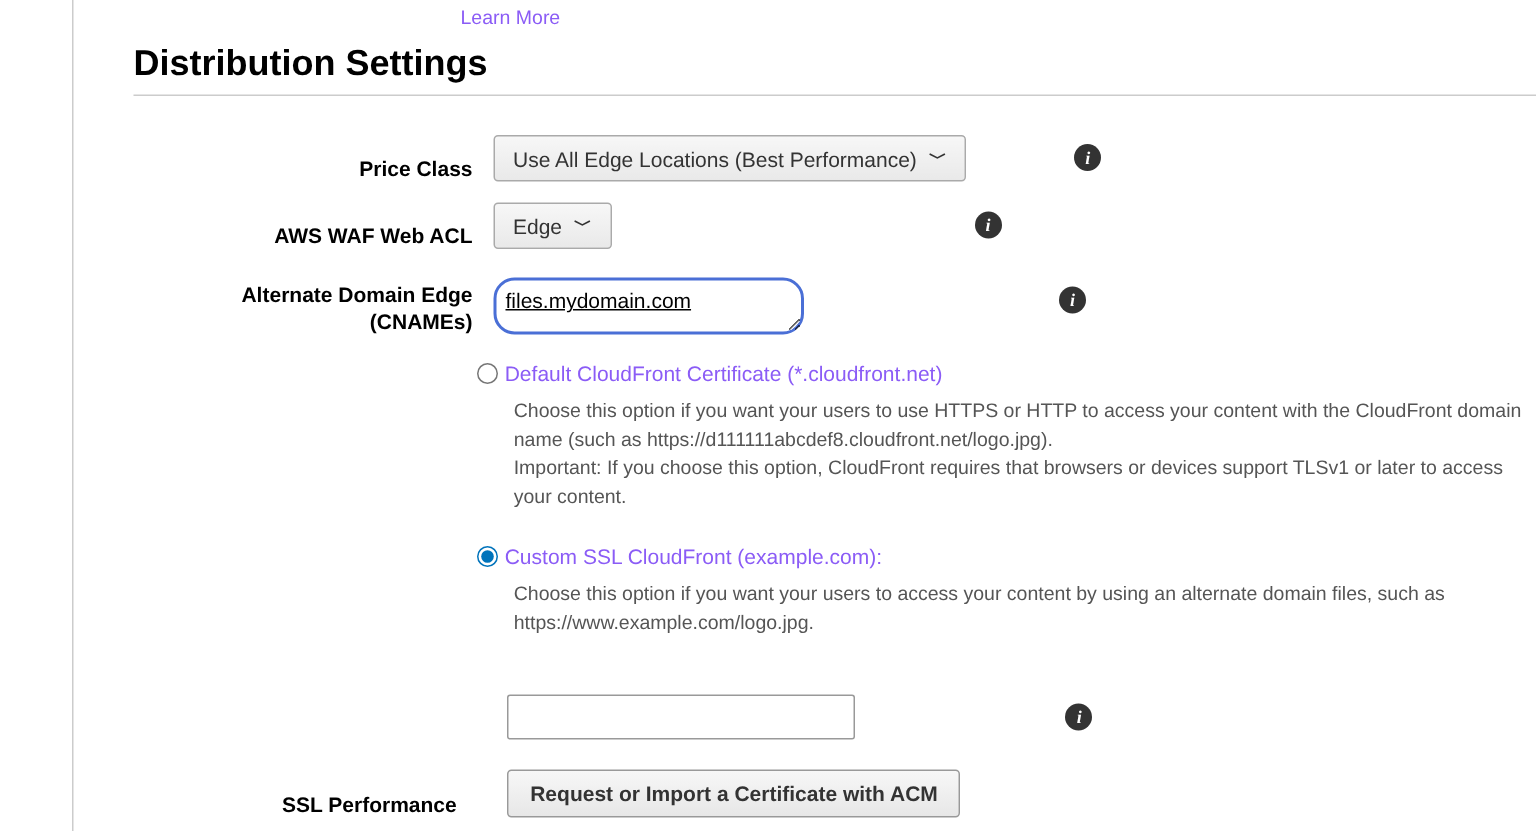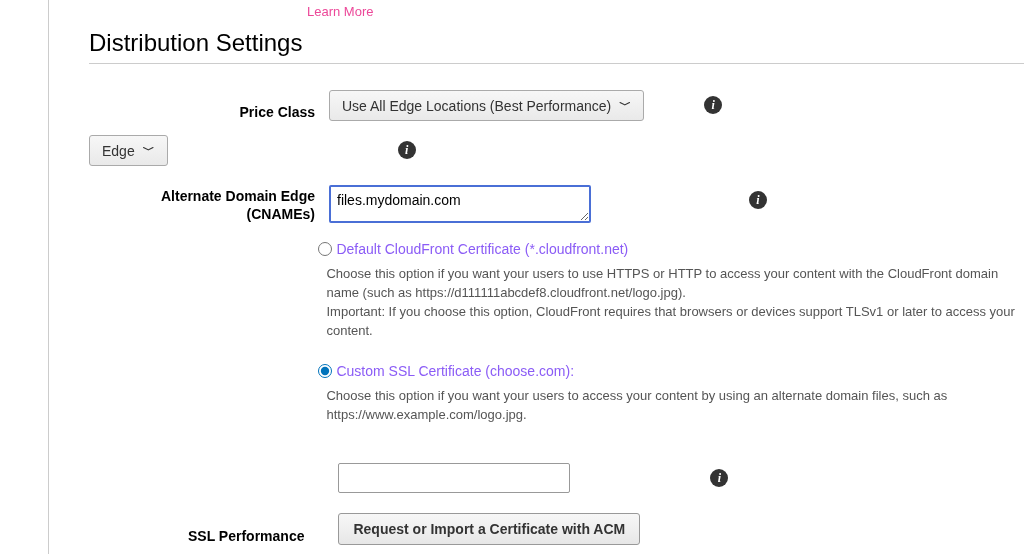--- a/index.html
+++ b/index.html
@@ -13,28 +13,28 @@
   }
   .page {
     border-left: 1px solid #ccc;
     margin-left: 48px;
     padding-left: 40px;
     padding-right: 0;
     min-height: 554px;
     width: calc(1024px - 48px);
   }
   .learn-top {
-    color: #ec4899;
+    color: #8b5cf6;
     font-size: 13px;
     margin-left: 218px;
     padding-top: 4px;
   }
   .section-title {
     font-size: 24px;
-    font-weight: 400;
+    font-weight: 700;
     margin: 10px 0 6px 0;
     color: #000;
   }
   .divider {
     border-bottom: 1px solid #ccc;
     margin-bottom: 26px;
   }
   .form-row {
     display: flex;
     align-items: flex-end;
@@ -46,21 +46,21 @@
     font-weight: 700;
     font-size: 14px;
     padding-right: 14px;
     padding-top: 7px;
     color: #000;
     line-height: 1.3;
   }
   .form-control-area {
     display: flex;
     align-items: flex-start;
-    gap: 0;
+    gap: 12px;
   }
   .aws-select {
     background: linear-gradient(#f7f7f7, #e9e9e9);
     border: 1px solid #aaa;
     border-radius: 3px;
     padding: 6px 12px;
     font-size: 14px;
     color: #333;
     cursor: pointer;
     display: inline-flex;
@@ -82,50 +82,51 @@
     font-family: Georgia, serif;
     font-size: 12px;
     display: inline-flex;
     align-items: center;
     justify-content: center;
     margin-left: 60px;
     margin-top: 6px;
     flex-shrink: 0;
   }
   .cname-textarea {
-    width: 262px;
+    width: 207px;
     height: 38px;
     border: 2px solid #4a6fd6;
-    border-radius: 2px;
+    border-radius: 14px;
     outline: none;
     resize: both;
     padding: 5px 6px;
     font-size: 14px;
     font-family: inherit;
+    text-decoration: underline;
   }
   .radio-row {
     display: flex;
     align-items: center;
     gap: 4px;
     margin-bottom: 8px;
   }
   input[type="radio"] {
     accent-color: #0073bb;
     width: 14px;
     height: 14px;
     margin: 0;
   }
   .radio-label {
     font-size: 14px;
     color: #8b5cf6;
   }
   .desc {
     font-size: 13px;
     color: #555;
-    margin-left: 8px;
+    margin-left: 24px;
     margin-bottom: 16px;
     line-height: 1.45;
     max-width: 720px;
   }
   .desc br { line-height: 1.45; }
   .ssl-container {
     display: flex;
     flex-direction: column;
     width: 740px;
   }
@@ -171,20 +172,21 @@
     <div class="form-control-area">
       <div class="aws-select">
         <span>Use All Edge Locations (Best Performance)</span>
         <span class="chev">﹀</span>
       </div>
       <span class="info-icon">i</span>
     </div>
   </div>
 
   <div class="form-row">
+    <div class="form-label">AWS WAF Web ACL</div>
     <div class="form-control-area">
       <div class="aws-select">
         <span>Edge</span>
         <span class="chev">﹀</span>
       </div>
       <span class="info-icon" style="margin-left:230px;">i</span>
     </div>
   </div>
 
   <div class="form-row">
@@ -204,21 +206,21 @@
         <input type="radio" name="ssl" style="">
         <span class="radio-label">Default CloudFront Certificate (*.cloudfront.net)</span>
       </div>
       <div class="desc">
         <span>Choose this option if you want your users to use HTTPS or HTTP to access your content with the CloudFront domain name (such as https://d111111abcdef8.cloudfront.net/logo.jpg).</span><br>
         <span>Important: If you choose this option, CloudFront requires that browsers or devices support TLSv1 or later to access your content.</span>
       </div>
 
       <div class="radio-row" style="margin-top:6px;">
         <input type="radio" name="ssl" checked="" style="">
-        <span class="radio-label">Custom SSL Certificate (choose.com):</span>
+        <span class="radio-label">Custom SSL CloudFront (example.com):</span>
       </div>
       <div class="desc">
         <span>Choose this option if you want your users to access your content by using an alternate domain files, such as https://www.example.com/logo.jpg.</span><br>
         <br>
       </div>
 
       <div class="cert-row">
         <input class="cert-input" type="text" value="" style="">
         <span class="info-icon" style="margin-left:140px;margin-top:4px;">i</span>
       </div>

